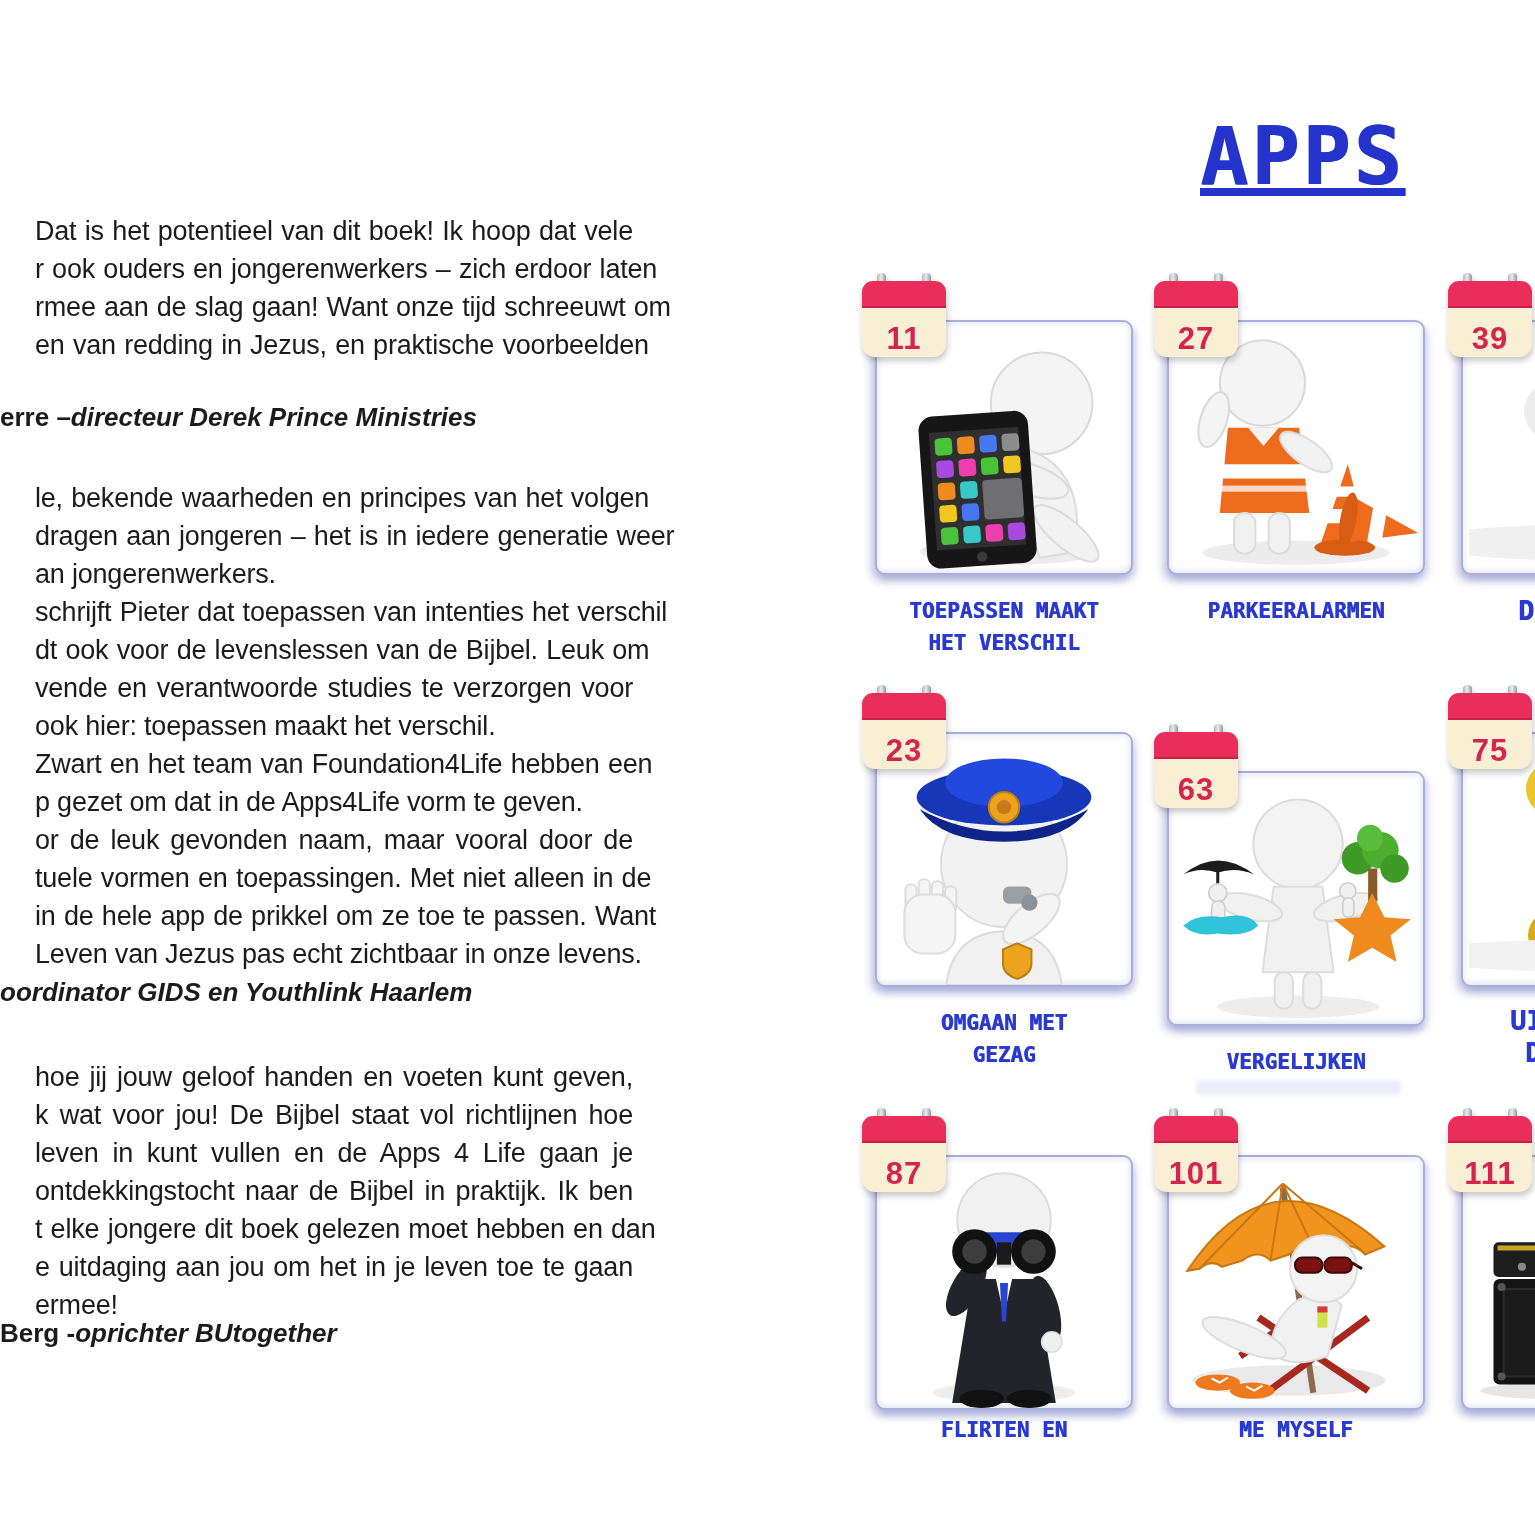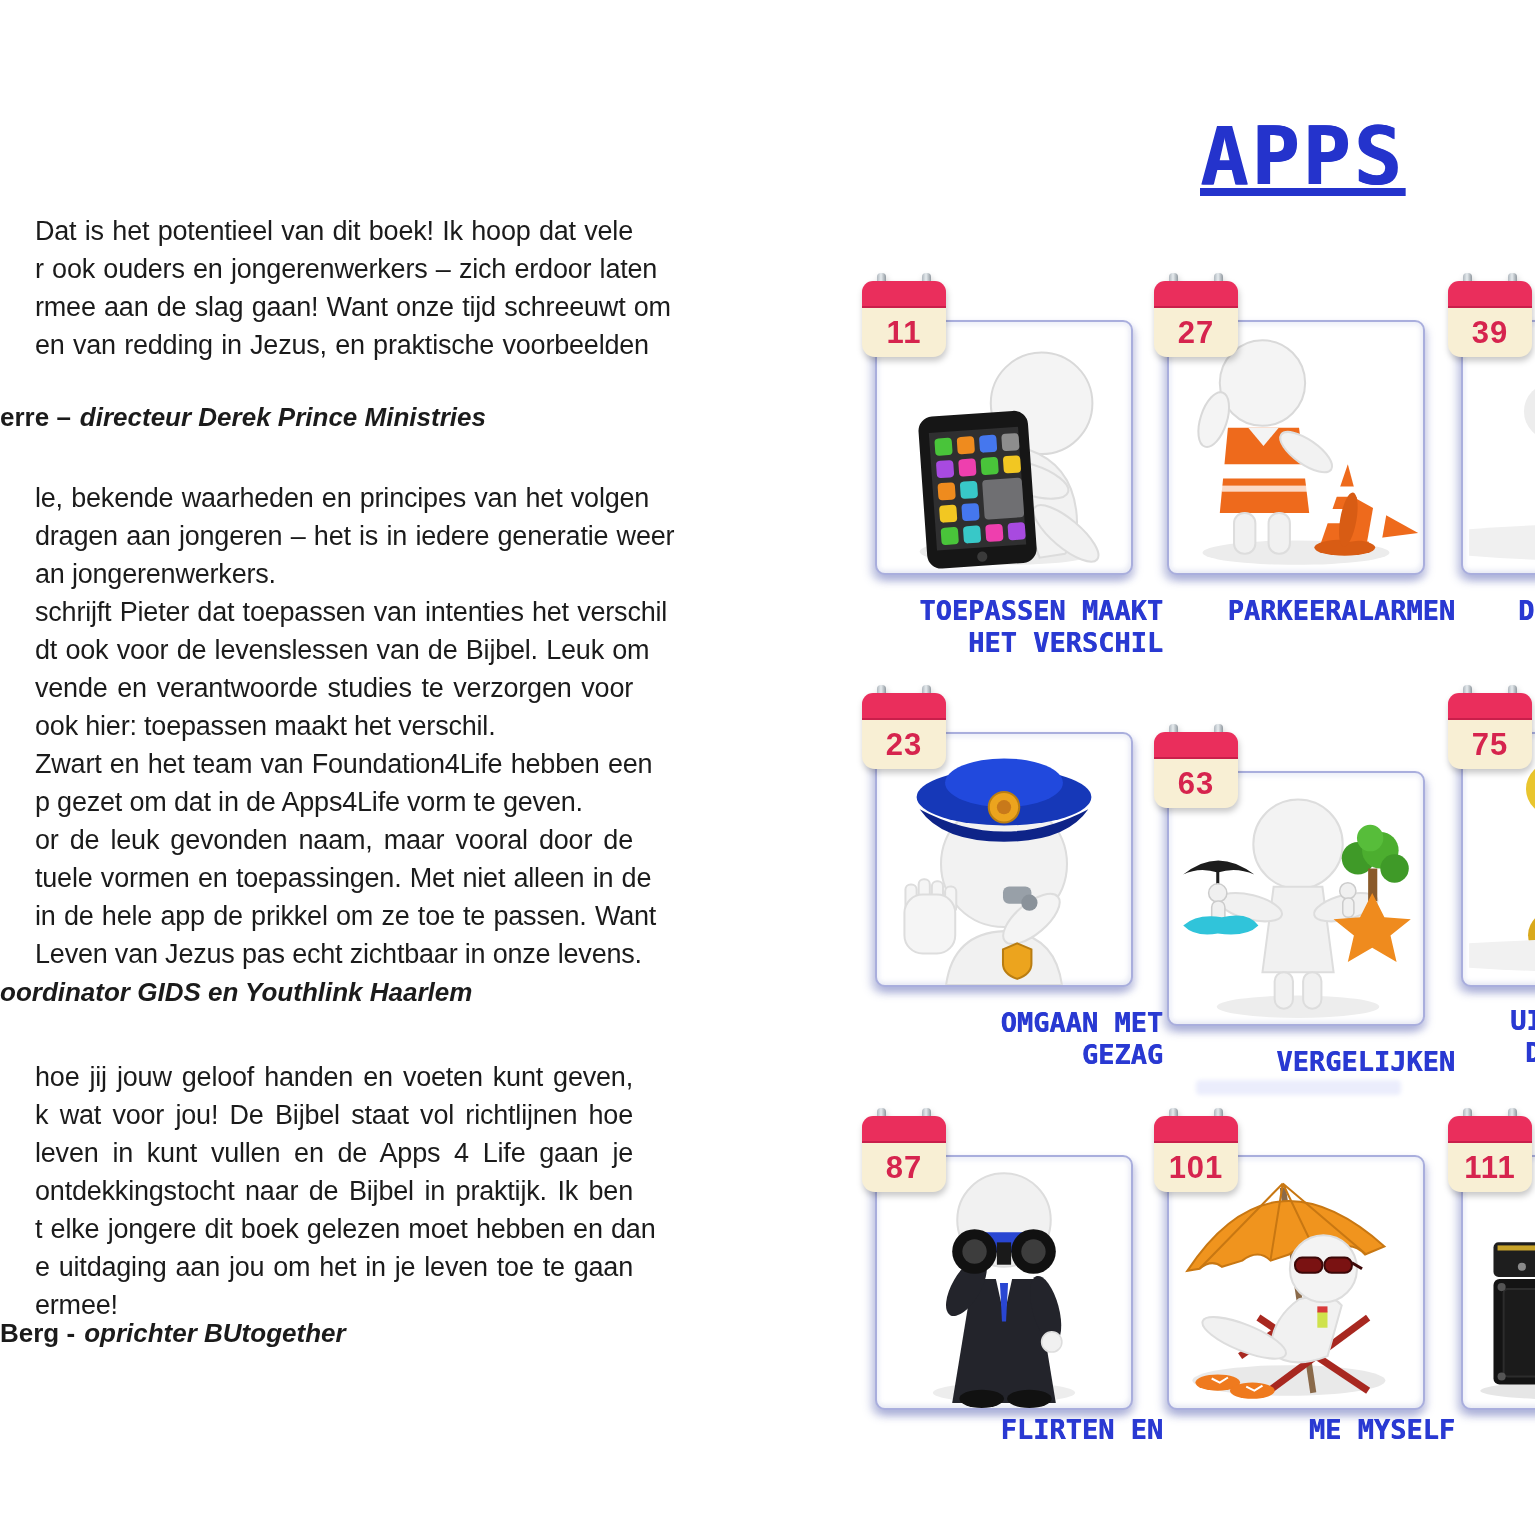--- a/index.html
+++ b/index.html
@@ -26,21 +26,21 @@
     position:absolute;left:0;width:633px;
     font-size:27px;line-height:38px;color:var(--text-black);
     letter-spacing:-0.2px;
   }
   .line{height:38px;white-space:nowrap;padding-left:35px;}
   .line.j{text-align:justify;text-align-last:justify;word-spacing:1px;}
   .byline{
     position:absolute;left:0;white-space:nowrap;
     font-size:26px;font-weight:bold;color:var(--text-black);
   }
-  .byline .role{font-style:italic;margin-left:9px;}
+  .byline .role{font-style:italic;margin-left:0;}
 
   
   .apps-title{
     position:absolute;left:1200px;top:110px;
     font-family:"DejaVu Sans Mono", monospace;
     font-weight:bold;font-size:80px;letter-spacing:3px;
     color:var(--title-blue);
     text-shadow:1px 0 currentColor;
     text-decoration:underline;
   }
@@ -64,29 +64,29 @@
        filter:drop-shadow(1px 4px 3px rgba(0,0,0,.22));}
   .ring{position:absolute;top:0;width:9px;height:26px;border-radius:4px;
         background:linear-gradient(90deg,#aeb6bd,#e6ebee 45%,#8f979e);}
   .ring.r1{left:15px;} .ring.r2{left:60px;}
   .cal-header{position:absolute;top:8px;left:0;right:0;height:27px;
         background:var(--calendar-pink);
         border-radius:11px 11px 0 0;border-bottom:2px solid #c91f4b;}
   .cal-body{position:absolute;top:35px;left:0;right:0;bottom:0;
         background:var(--calendar-cream);
         border-radius:0 0 13px 13px;
-        display:flex;align-items:center;justify-content:center;}
+        display:flex;align-items:flex-end;justify-content:center;}
   .cal-num{font-weight:bold;font-size:31px;color:var(--number-red);
         font-family:"Liberation Sans",sans-serif;letter-spacing:1px;}
 
   .caption{
     position:absolute;left:-17px;top:322px;width:318px;
-    text-align:right;
+    text-align:center;
     font-family:"DejaVu Sans Mono", monospace;
-    font-weight:bold;font-size:27px;line-height:32px;
+    font-weight:bold;font-size:21px;line-height:32px;
     color:var(--caption-blue);
     text-shadow:0.6px 0 currentColor;
   }
   .row3 .caption{top:306px;}
   .cap-frag{
     position:absolute;white-space:nowrap;
     font-family:"DejaVu Sans Mono", monospace;
     font-weight:bold;font-size:27px;color:var(--caption-blue);
     text-shadow:0.6px 0 currentColor;
   }

